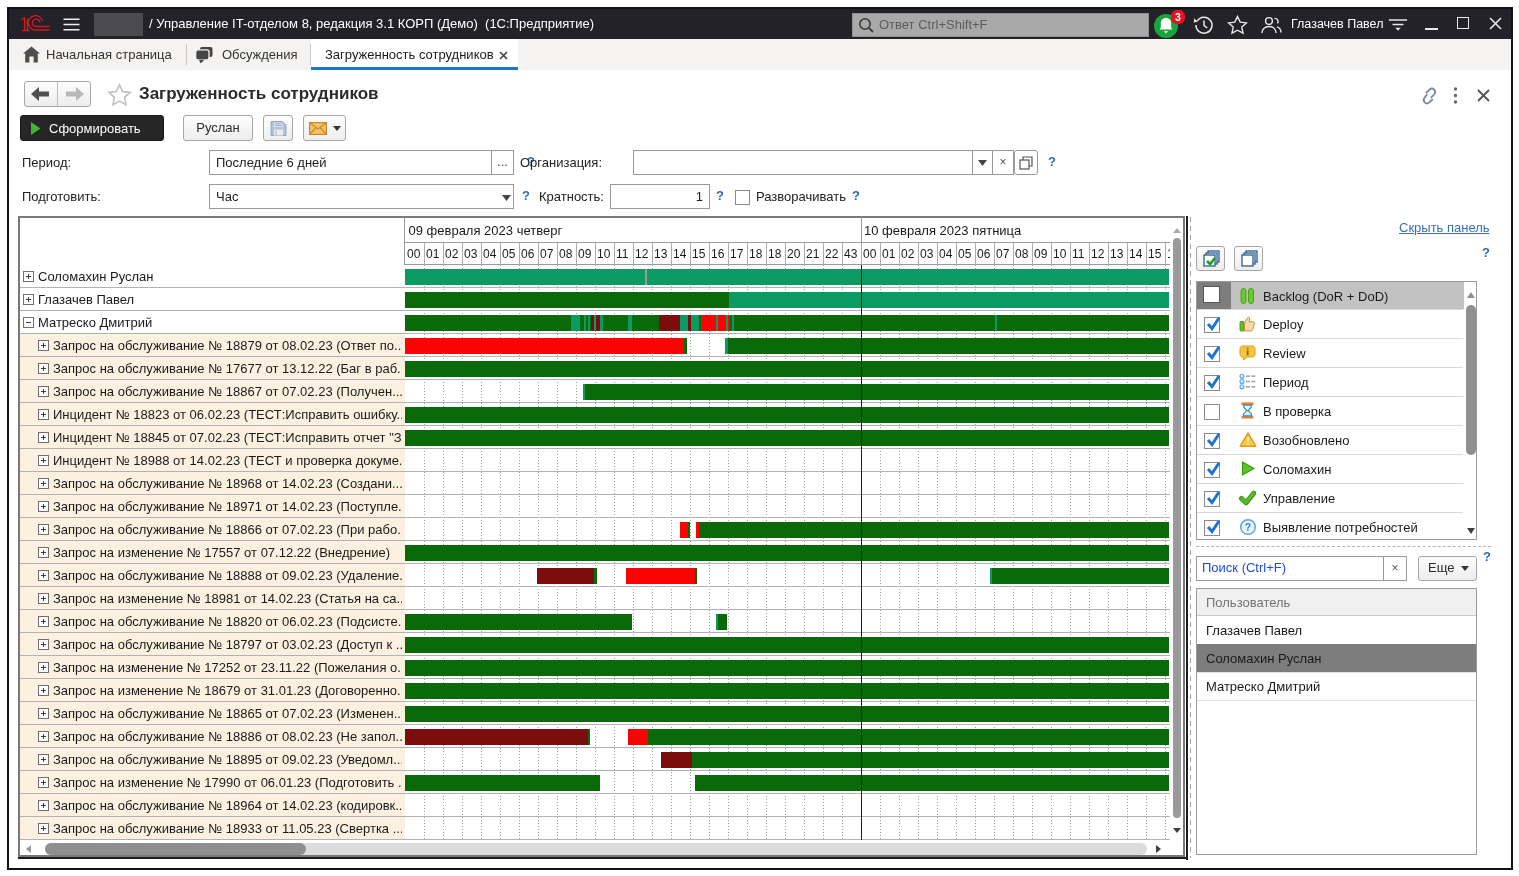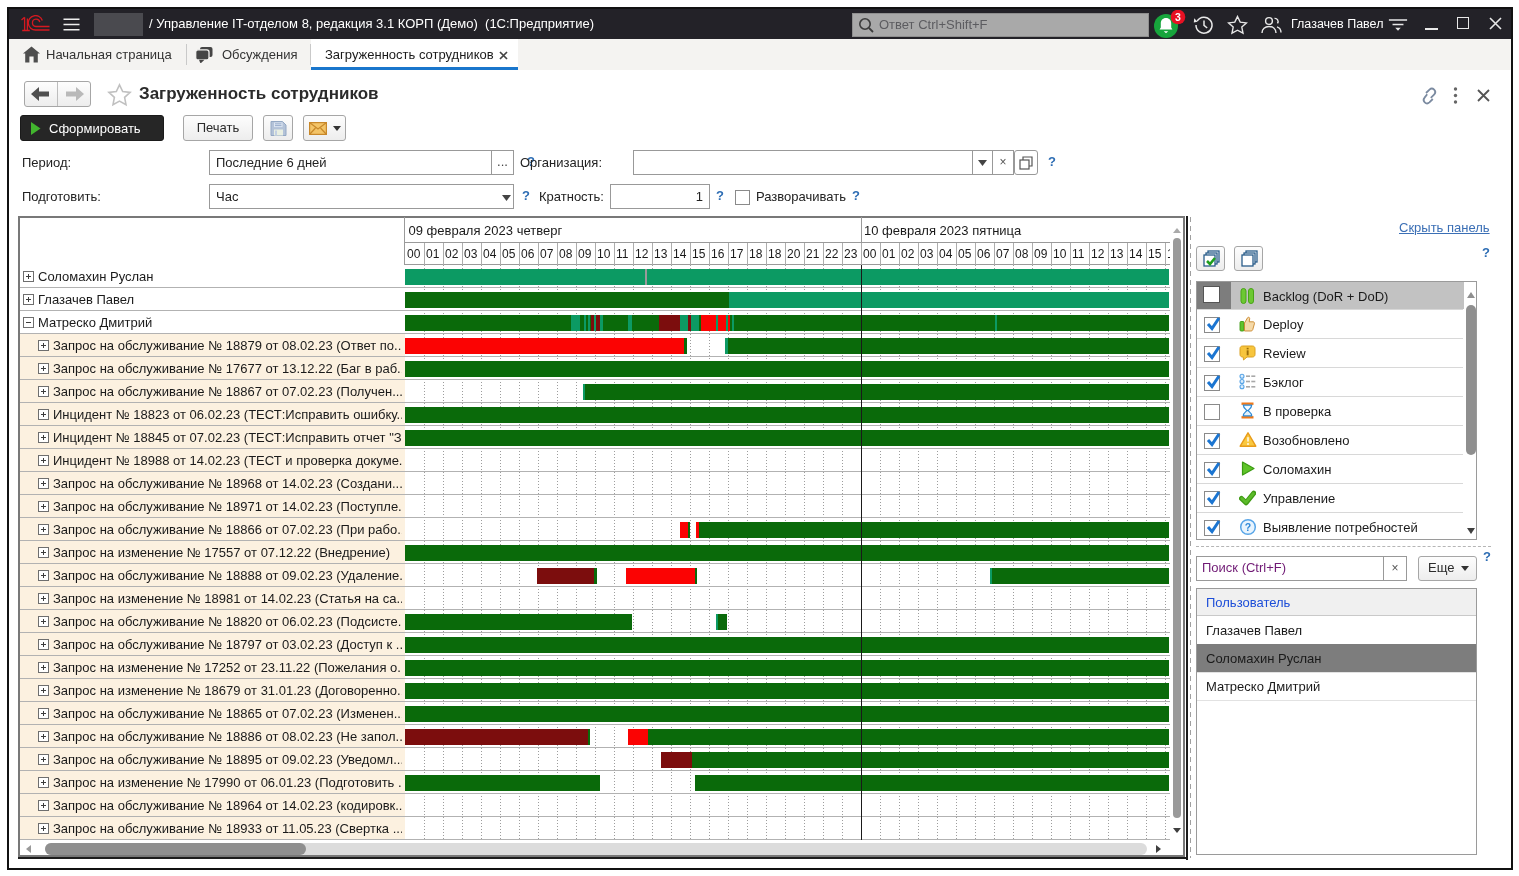--- a/index.html
+++ b/index.html
@@ -113,21 +113,21 @@
     </g>
   </svg>
 <svg class="a" style="left:1477px;top:89px" width="13" height="13" viewBox="0 0 13 13">
     <path d="M1 1 L12 12 M12 1 L1 12" stroke="#555" stroke-width="1.8"></path>
   </svg>
 <div class="a" style="left:20px;top:115px;width:144px;height:26px;background:#262626;border-radius:3px;border:1px solid #1a1a1a"></div>
 <svg class="a" style="left:30px;top:122px" width="11" height="13" viewBox="0 0 11 13">
     <path d="M1 0 L10.5 6.5 L1 13 Z" fill="#42b52e"></path>
   </svg>
 <div class="a" style="left:49px;top:121px;font-size:13px;color:#fff">Сформировать</div>
-<div class="btn" style="left:183px;top:115px;width:70px;height:26px;text-align:center;line-height:24px">Печать</div>
+<div class="btn" style="left:183px;top:115px;width:70px;height:26px;text-align:center;line-height:24px">Руслан</div>
 <div class="btn" style="left:263px;top:115px;width:30px;height:26px"></div>
 <svg class="a" style="left:270px;top:120px" width="17" height="17" viewBox="0 0 17 17">
 <path d="M1 1.5 H12.5 L16 5 V15.5 H1 Z" fill="#b3c2d8" stroke="#93a8c4" stroke-width="1"></path>
 <rect x="4" y="2.5" width="8.5" height="4.6" fill="#dde6f2"></rect>
 <rect x="5" y="3.4" width="6.5" height="0.9" fill="#8fa6c6"></rect>
     <rect x="5" y="5.2" width="6.5" height="0.9" fill="#8fa6c6"></rect>
 <rect x="4" y="9.5" width="9" height="6" fill="#e9efe2"></rect>
     <rect x="5" y="10.5" width="2" height="5" fill="#c3d0e2"></rect>
   </svg>
 <div class="btn" style="left:303px;top:115px;width:43px;height:26px"></div>
@@ -216,21 +216,21 @@
     <div class="a hh" style="left:344.5px;top:4px">18</div>
     <div class="a" style="left:342.0px;top:0;width:1px;height:22px;background:#adadad"></div>
     <div class="a hh" style="left:363.5px;top:4px">18</div>
     <div class="a" style="left:361.0px;top:0;width:1px;height:22px;background:#adadad"></div>
     <div class="a hh" style="left:382.5px;top:4px">20</div>
     <div class="a" style="left:380.0px;top:0;width:1px;height:22px;background:#adadad"></div>
     <div class="a hh" style="left:401.5px;top:4px">21</div>
     <div class="a" style="left:399.0px;top:0;width:1px;height:22px;background:#adadad"></div>
     <div class="a hh" style="left:420.5px;top:4px">22</div>
     <div class="a" style="left:418.0px;top:0;width:1px;height:22px;background:#adadad"></div>
-    <div class="a hh" style="left:439.5px;top:4px">23</div>
+    <div class="a hh" style="left:439.5px;top:4px">43</div>
     <div class="a" style="left:437.0px;top:0;width:1px;height:22px;background:#adadad"></div>
     <div class="a hh" style="left:458.5px;top:4px">00</div>
     <div class="a" style="left:456.0px;top:0;width:1px;height:22px;background:#adadad"></div>
     <div class="a hh" style="left:477.5px;top:4px">01</div>
     <div class="a" style="left:475.0px;top:0;width:1px;height:22px;background:#adadad"></div>
     <div class="a hh" style="left:496.5px;top:4px">02</div>
     <div class="a" style="left:494.0px;top:0;width:1px;height:22px;background:#adadad"></div>
     <div class="a hh" style="left:515.5px;top:4px">03</div>
     <div class="a" style="left:513.0px;top:0;width:1px;height:22px;background:#adadad"></div>
     <div class="a hh" style="left:534.5px;top:4px">04</div>
@@ -691,21 +691,21 @@
       <circle cx="3" cy="3.2" r="2" fill="#ddeefc" stroke="#55a3e6" stroke-width="1.1"></circle>
       <rect x="7" y="2.4000000000000004" width="4" height="1.6" fill="#a8a8a8"></rect>
       <rect x="12.3" y="2.4000000000000004" width="4" height="1.6" fill="#a8a8a8"></rect>
       <circle cx="3" cy="8.5" r="2" fill="#ddeefc" stroke="#55a3e6" stroke-width="1.1"></circle>
       <rect x="7" y="7.7" width="4" height="1.6" fill="#a8a8a8"></rect>
       <rect x="12.3" y="7.7" width="4" height="1.6" fill="#a8a8a8"></rect>
       <circle cx="3" cy="13.8" r="2" fill="#ddeefc" stroke="#55a3e6" stroke-width="1.1"></circle>
       <rect x="7" y="13.0" width="4" height="1.6" fill="#a8a8a8"></rect>
       <rect x="12.3" y="13.0" width="4" height="1.6" fill="#a8a8a8"></rect>
     </svg></div>
-<div class="a" style="left:1263px;top:375px;font-size:13px;color:#1a1a1a">Бэклог</div>
+<div class="a" style="left:1263px;top:375px;font-size:13px;color:#1a1a1a">Период</div>
 <div class="a" style="left:1197px;top:396px;width:266px;height:1px;background:#d8d8d8"></div>
 <div class="a" style="left:1204px;top:404px;width:16px;height:16px;background:#fff;border:1px solid #8a8a8a"></div>
 <div class="a" style="left:1239px;top:402px"><svg width="17" height="17" viewBox="0 0 17 17">
       <rect x="2.5" y="0.5" width="12" height="2.4" fill="#f07818"></rect>
       <rect x="2.5" y="14.1" width="12" height="2.4" fill="#f07818"></rect>
       <path d="M4.3 3.2 H12.7 C12.7 5.8 10 7.4 9.1 8.5 C10 9.6 12.7 11.2 12.7 13.8 H4.3 C4.3 11.2 7 9.6 7.9 8.5 C7 7.4 4.3 5.8 4.3 3.2 Z" fill="#e4f2fc" stroke="#2e8ad4" stroke-width="1.2"></path>
       <path d="M6 4.2 H11 C11 5.6 9.6 6.7 8.5 7.5 C7.4 6.7 6 5.6 6 4.2 Z" fill="#fff" opacity="0.8"></path>
     </svg></div>
 <div class="a" style="left:1263px;top:404px;font-size:13px;color:#1a1a1a">В проверка</div>
 <div class="a" style="left:1197px;top:425px;width:266px;height:1px;background:#d8d8d8"></div>
@@ -750,29 +750,29 @@
 <div class="a" style="left:1263px;top:520px;font-size:13px;color:#1a1a1a">Выявление потребностей</div>
 <svg class="a" style="left:1467px;top:292px" width="8" height="6" viewBox="0 0 8 6">
     <path d="M0 6 H8 L4 0 Z" fill="#8f8f8f"></path>
   </svg>
 <div class="a" style="left:1466px;top:305px;width:10px;height:150px;background:#8f8f8f;border-radius:5px"></div>
 <svg class="a" style="left:1467px;top:528px" width="8" height="6" viewBox="0 0 8 6">
     <path d="M0 0 H8 L4 6 Z" fill="#3f3f3f"></path>
   </svg>
 <div class="a" style="left:1196px;top:546px;width:295px;height:0;border-top:1px dashed #b5b5b5"></div>
 <div class="inp" style="left:1196px;top:556px;width:211px;height:25px"></div>
-<div class="a" style="left:1202px;top:560px;font-size:13px;color:#701a75">Поиск (Ctrl+F)</div>
+<div class="a" style="left:1202px;top:560px;font-size:13px;color:#1d4ed8">Поиск (Ctrl+F)</div>
 <div class="a" style="left:1383px;top:556px;width:24px;height:25px;border:1px solid #999;text-align:center;line-height:23px;font-size:12px;color:#555">×</div>
 <div class="btn" style="left:1418px;top:556px;width:59px;height:25px"></div>
 <div class="a" style="left:1428px;top:560px;font-size:13px;color:#2b2b2b">Еще</div>
 <svg class="a" style="left:1461px;top:566px" width="8" height="5" viewBox="0 0 8 5">
     <path d="M0 0 H8 L4 5 Z" fill="#333"></path>
   </svg>
 <div class="q" style="left:1483px;top:549px">?</div>
 <div class="a" style="left:1196px;top:588px;width:281px;height:267px;border:1px solid #9a9a9a;background:#fff"></div>
 <div class="a" style="left:1197px;top:589px;width:279px;height:27px;background:#f0f0f0;border-bottom:1px solid #c9c9c9"></div>
-<div class="a" style="left:1206px;top:595px;font-size:13px;color:#1d4ed8">Пользователь</div>
+<div class="a" style="left:1206px;top:595px;font-size:13px;color:#737373">Пользователь</div>
 <div class="a" style="left:1206px;top:623px;font-size:13px;color:#1a1a1a">Глазачев Павел</div>
 <div class="a" style="left:1197px;top:644px;width:279px;height:1px;background:#e2e2e2"></div>
 <div class="a" style="left:1197px;top:644px;width:279px;height:28px;background:#7d7d7d"></div>
 <div class="a" style="left:1206px;top:651px;font-size:13px;color:#1a1a1a">Соломахин Руслан</div>
 <div class="a" style="left:1197px;top:672px;width:279px;height:1px;background:#e2e2e2"></div>
 <div class="a" style="left:1206px;top:679px;font-size:13px;color:#1a1a1a">Матреско Дмитрий</div>
 <div class="a" style="left:1197px;top:700px;width:279px;height:1px;background:#e2e2e2"></div>
 </body></html>

